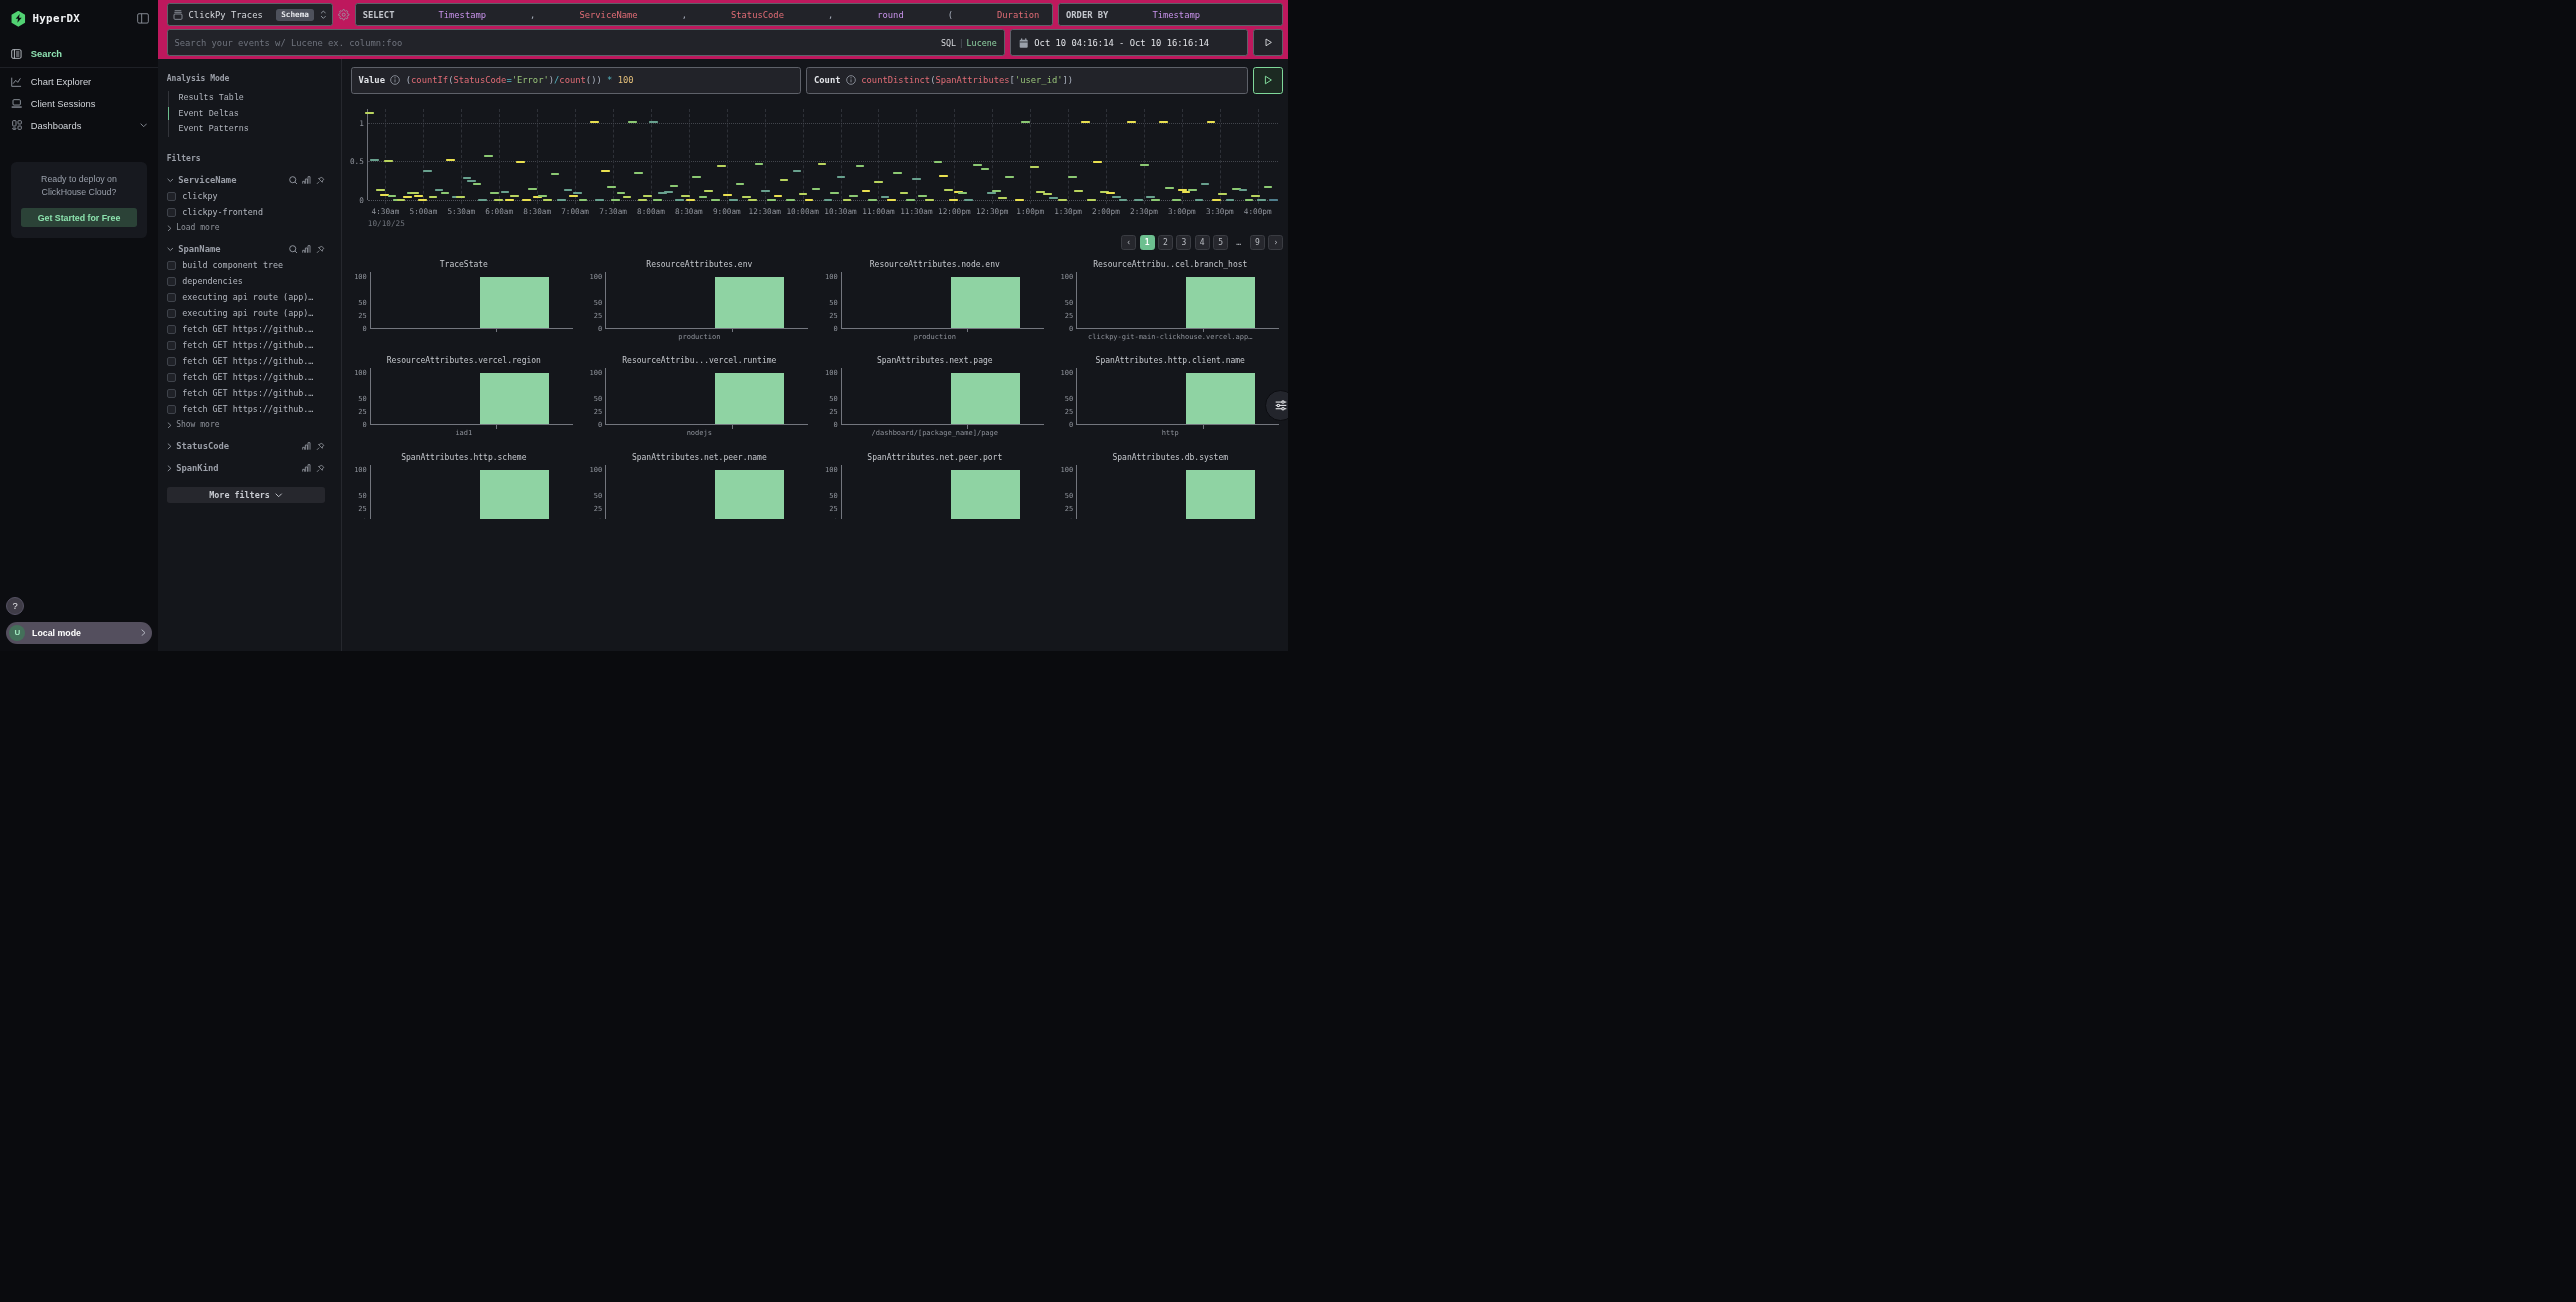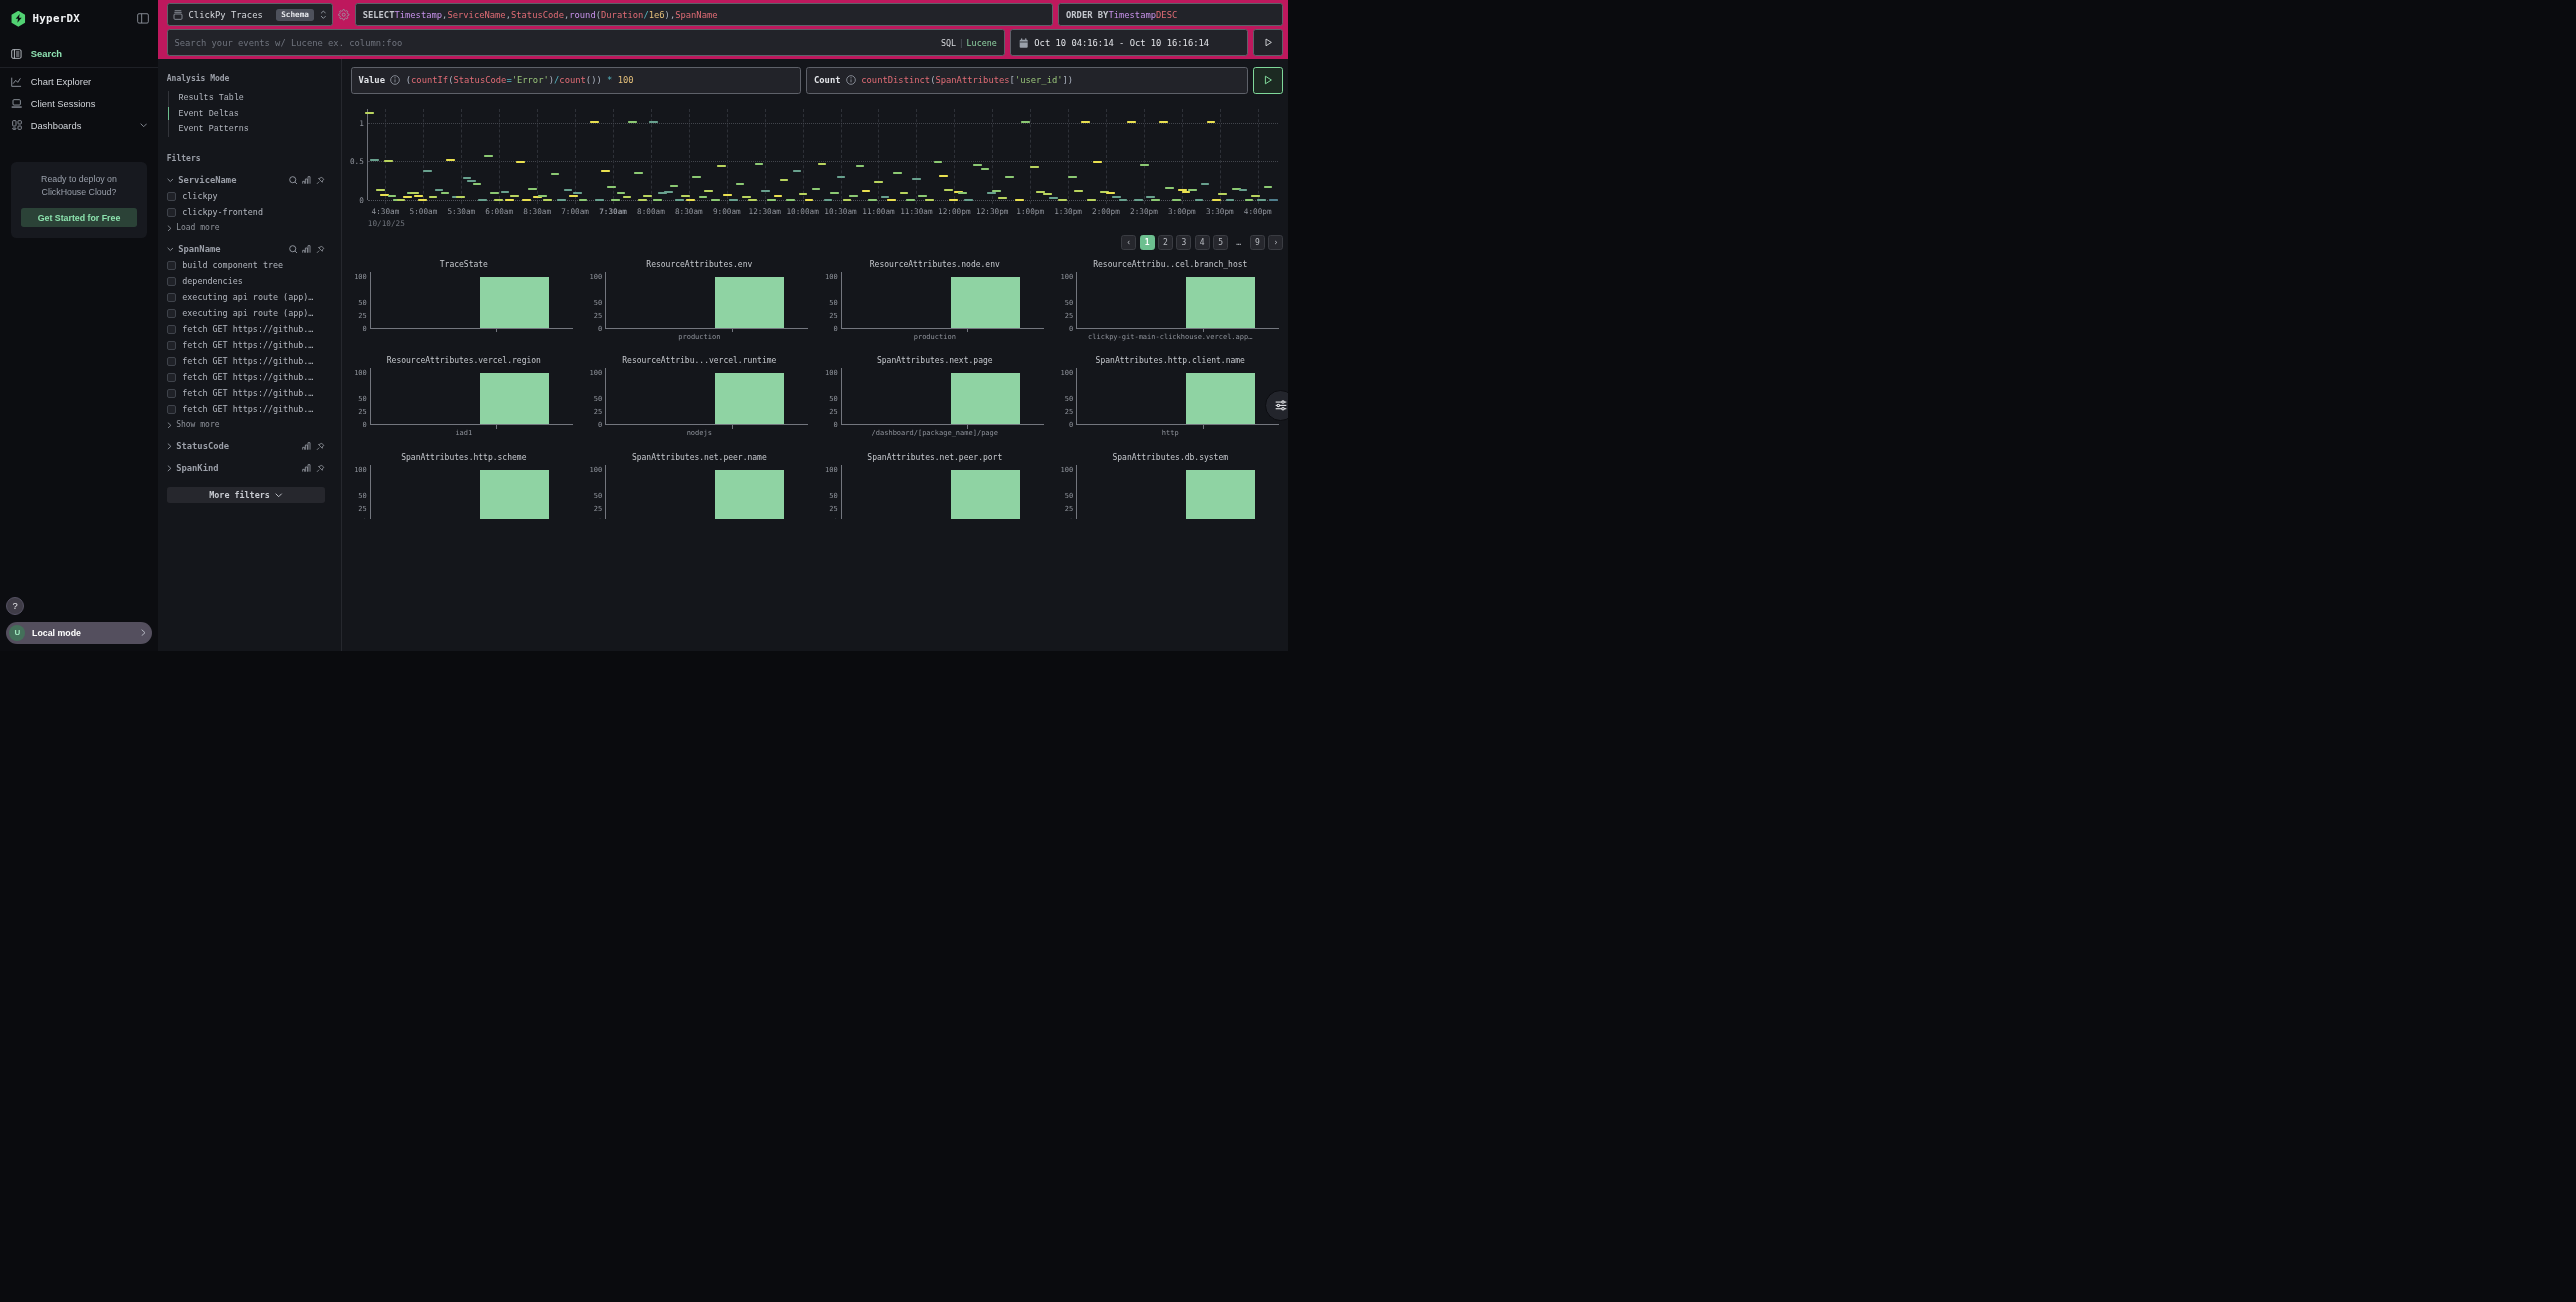--- a/index.html
+++ b/index.html
@@ -28,21 +28,21 @@
   .user-pill { height:22px; background:#544f5e; border-radius:11.4px; display:flex; align-items:center; padding:0 6.7px 0 3.4px; cursor:pointer; }
   .avatar { width:16px; height:16px; border-radius:50%; background:#44705a; color:#9fe8bd; font-size:8px; font-weight:bold; display:flex; align-items:center; justify-content:center; }
   .user-label { color:#ffffff; font-weight:bold; font-size:8.8px; margin-left:6.7px; }
   .user-chev { margin-left:auto; color:#b9bcc5; }
 
   
   .main { flex:1; display:flex; flex-direction:column; min-width:0; }
   .topbar { background:#be185d; padding:3.4px 4.7px 2.7px 8.8px; }
   .tb-row { display:flex; gap:5.4px; }
   .tb-row + .tb-row { margin-top:2.7px; }
-  .box { background:#222329; border:0.7px solid #5e6169; border-radius:2.7px; display:flex; align-items:center; }
+  .box { background:#222329; border:0.7px solid #5e6169; border-radius:2.7px; display:flex; align-items:center;gap:44px; }
   .source-box { width:166px; height:23px; padding:0 5.4px; gap:5.4px; cursor:pointer; }
   .source-name { font-size:8.8px; color:#d6d9de; flex:1; }
   .schema-badge { background:#4e515c; color:#e6e8ec; font-size:7.7px; font-weight:bold; border-radius:2.7px; padding:1.3px 5.4px; }
   .updown { color:#9aa0aa; display:flex; flex-direction:column; line-height:0; }
   .gear { align-self:center; color:#9aa0aa; cursor:pointer; display:flex; }
   .sql-box { flex:1; height:23px; padding:0 6.7px; font-size:8.8px; overflow:hidden; white-space:nowrap; }
   .orderby-box { width:225px; height:23px; padding:0 6.7px; font-size:8.8px; white-space:nowrap; }
   .search-box { flex:1; height:27px; padding:0 6.7px; gap:5.4px; }
   .search-input { flex:1; background:transparent; border:none; outline:none; color:#c9ccd2; font-family:"DejaVu Sans Mono", monospace; font-size:8.8px; }
   .search-input::placeholder { color:#6f737d; }
@@ -522,21 +522,21 @@
               <span class="dc-xlab" style="left: 6.11083%;">5:00am</span>
               <div class="dc-vgrid" style="left: 10.2775%;"></div>
               <span class="dc-xlab" style="left: 10.2775%;">5:30am</span>
               <div class="dc-vgrid" style="left: 14.4442%;"></div>
               <span class="dc-xlab" style="left: 14.4442%;">6:00am</span>
               <div class="dc-vgrid" style="left: 18.6108%;"></div>
               <span class="dc-xlab" style="left: 18.6108%;">8:30am</span>
               <div class="dc-vgrid" style="left: 22.7775%;"></div>
               <span class="dc-xlab" style="left: 22.7775%;">7:00am</span>
               <div class="dc-vgrid" style="left: 26.9442%;"></div>
-              <span class="dc-xlab" style="left: 26.9442%; font-weight: bold;">7:30am</span>
+              <span class="dc-xlab" style="left: 26.9442%;">7:30am</span>
               <div class="dc-vgrid" style="left: 31.1108%;"></div>
               <span class="dc-xlab" style="left: 31.1108%;">8:00am</span>
               <div class="dc-vgrid" style="left: 35.2775%;"></div>
               <span class="dc-xlab" style="left: 35.2775%;">8:30am</span>
               <div class="dc-vgrid" style="left: 39.4442%;"></div>
               <span class="dc-xlab" style="left: 39.4442%;">9:00am</span>
               <div class="dc-vgrid" style="left: 43.6108%;"></div>
               <span class="dc-xlab" style="left: 43.6108%;">12:30am</span>
               <div class="dc-vgrid" style="left: 47.7775%;"></div>
               <span class="dc-xlab" style="left: 47.7775%;">10:00am</span>

